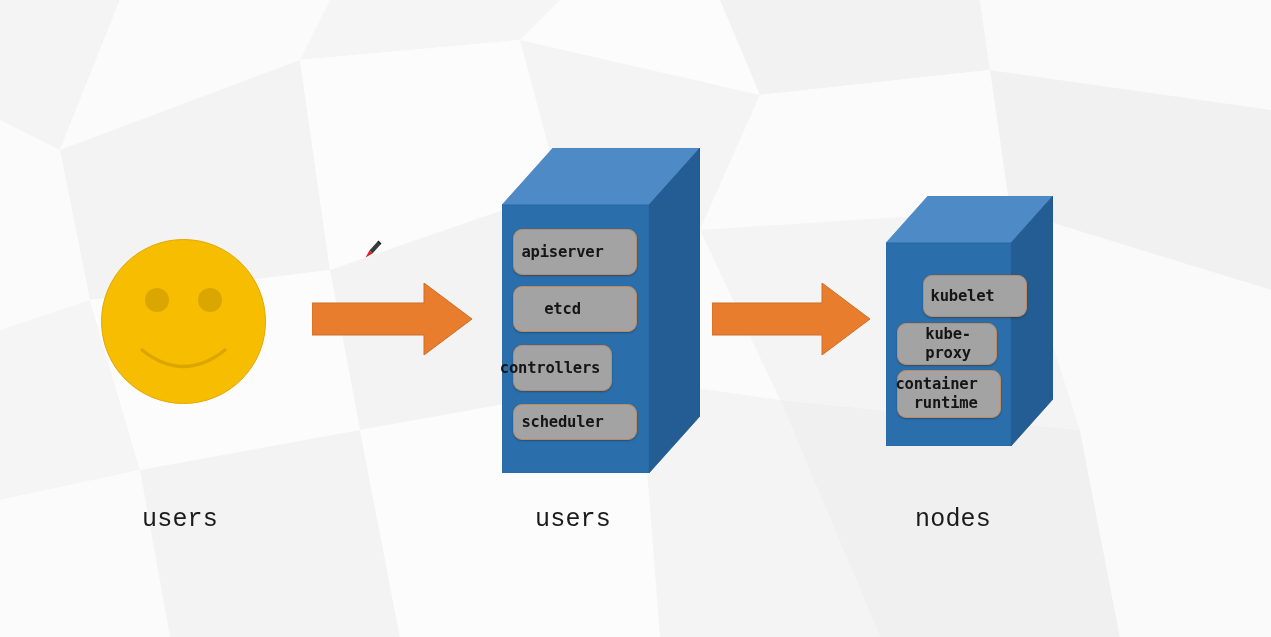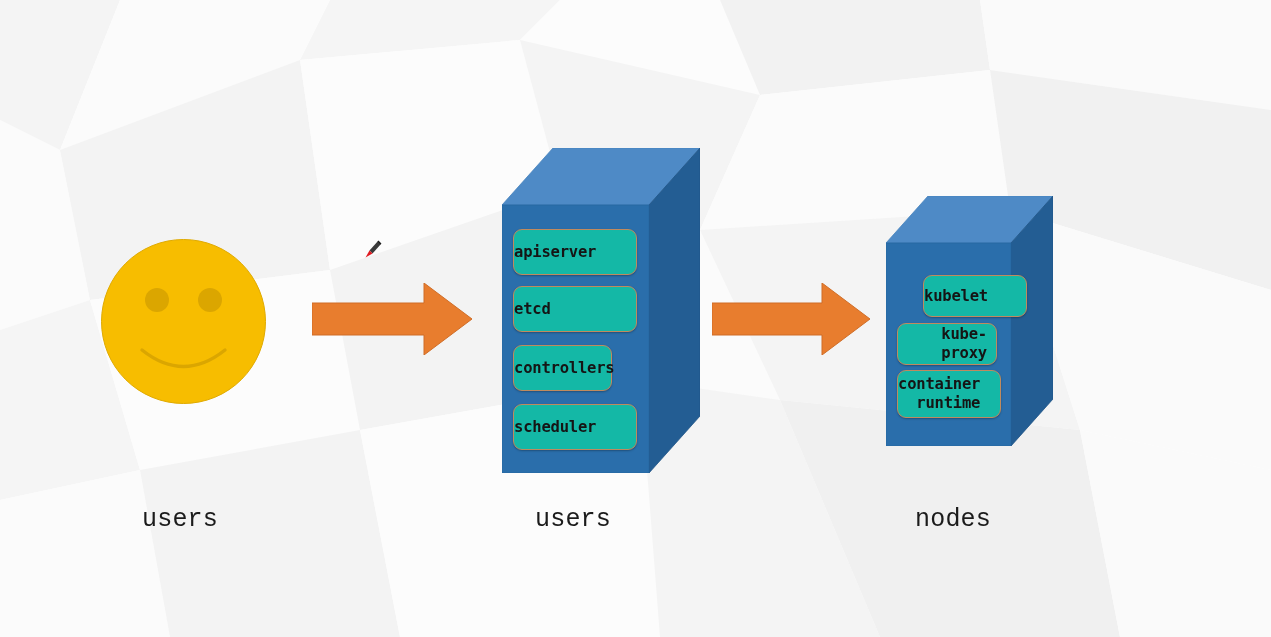--- a/index.html
+++ b/index.html
@@ -45,28 +45,28 @@
   .arrow-svg { position: absolute; z-index: 3; }
 
   
   .box3d { position: absolute; z-index: 3; }
 
   .box3d .faces { position: absolute; inset: 0; }
 
   
   .chip {
     position: absolute;
-    background: #14b8a6;
+    background: #a3a3a3;
     border: 1.4px solid #c08a5e;
     border-radius: 9px;
     box-shadow: 0 1px 2px rgba(0,0,0,0.28);
     display: flex;
     align-items: center;
-    justify-content: flex-start;
-    padding-right: 9px;
+    justify-content: center;
+    padding-right: 25px;
     z-index: 5;
   }
 
   .chip-label {
     font-family: "DejaVu Sans Mono", "Liberation Mono", monospace;
     font-size: 15.5px;
     font-weight: 700;
     color: #151515;
     line-height: 1.22;
     text-align: right;
@@ -159,21 +159,21 @@
     </div>
 
     <div class="chip" style="left:11px; top:138px; width:124px; height:46px;">
       <span class="chip-label">etcd</span>
     </div>
 
     <div class="chip" style="left:11px; top:197px; width:99px; height:46px;">
       <span class="chip-label">controllers</span>
     </div>
 
-    <div class="chip" style="left:11px; top:256px; width:124px; height:46px;">
+    <div class="chip" style="left:11px; top:256px; width:124px; height:36px;">
       <span class="chip-label">scheduler</span>
     </div>
   </div>
   <div class="caption" style="left:535px; top:505px;">users</div>
 
   <svg class="arrow-svg" style="left:712px; top:283px;" width="158" height="72" viewBox="0 0 158 72">
     <polygon points="0,20 110,20 110,0 158,36 110,72 110,52 0,52" fill="#e87d2e" stroke="#cf6d27" stroke-width="1"></polygon>
   </svg>
 
   <div class="box3d" style="left:886px; top:196px; width:167px; height:250px;">

